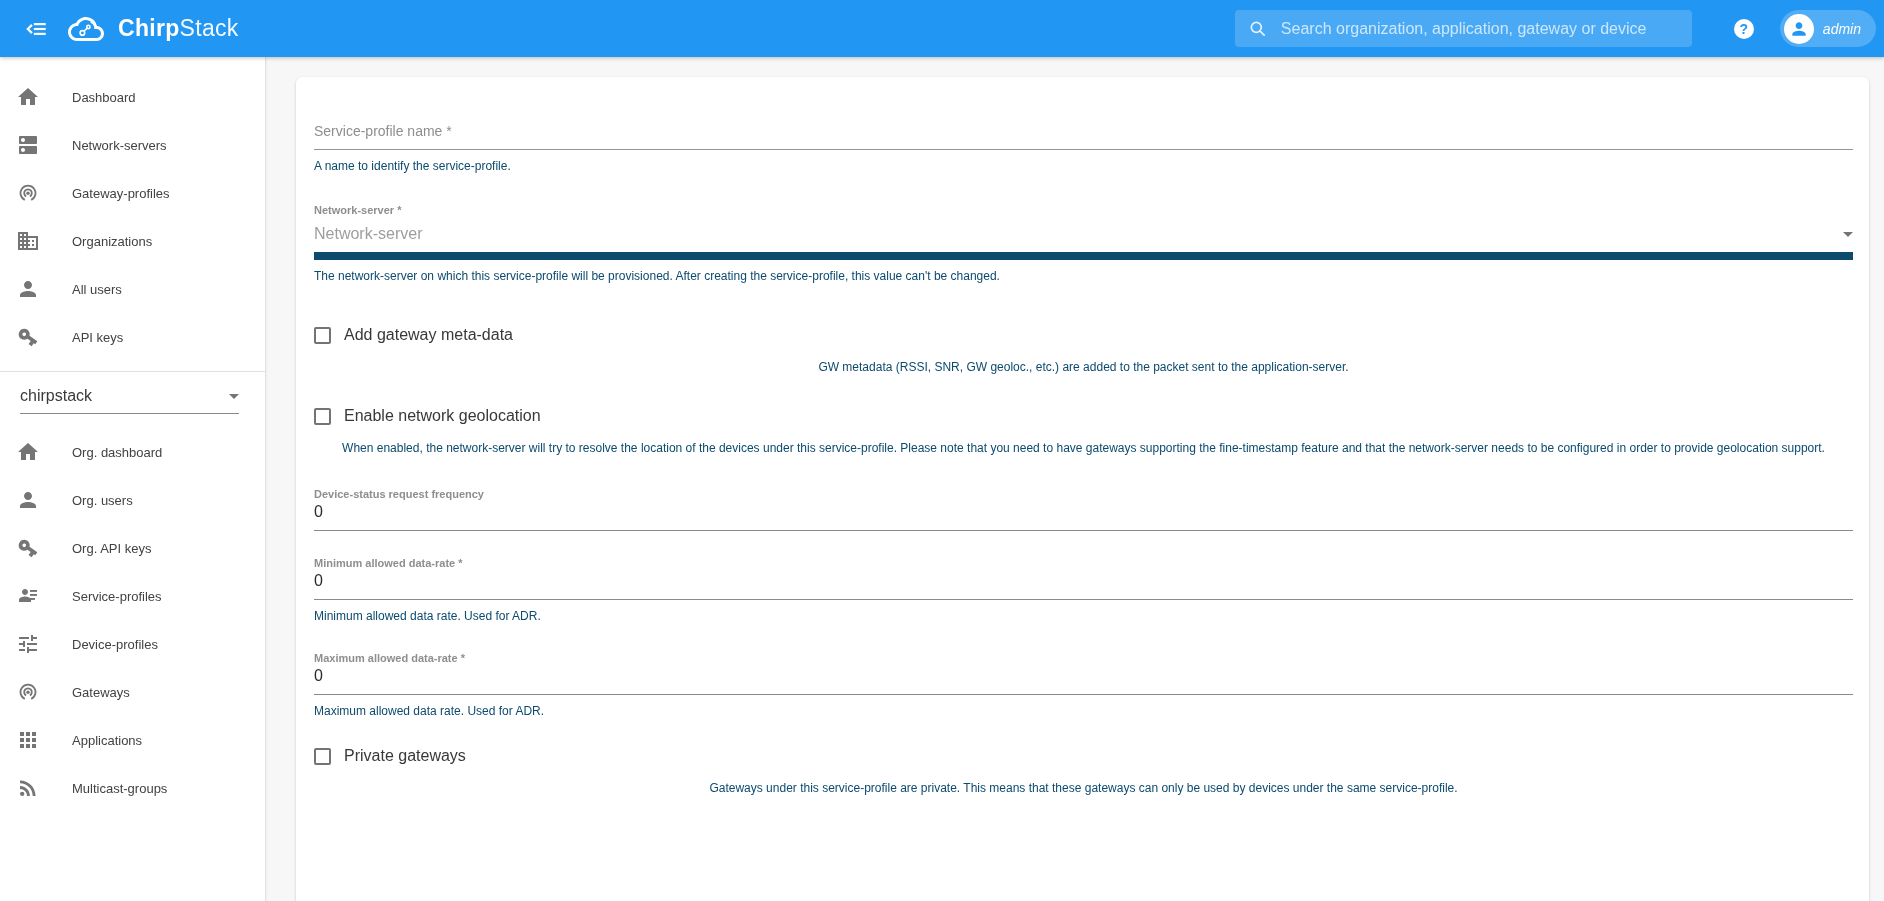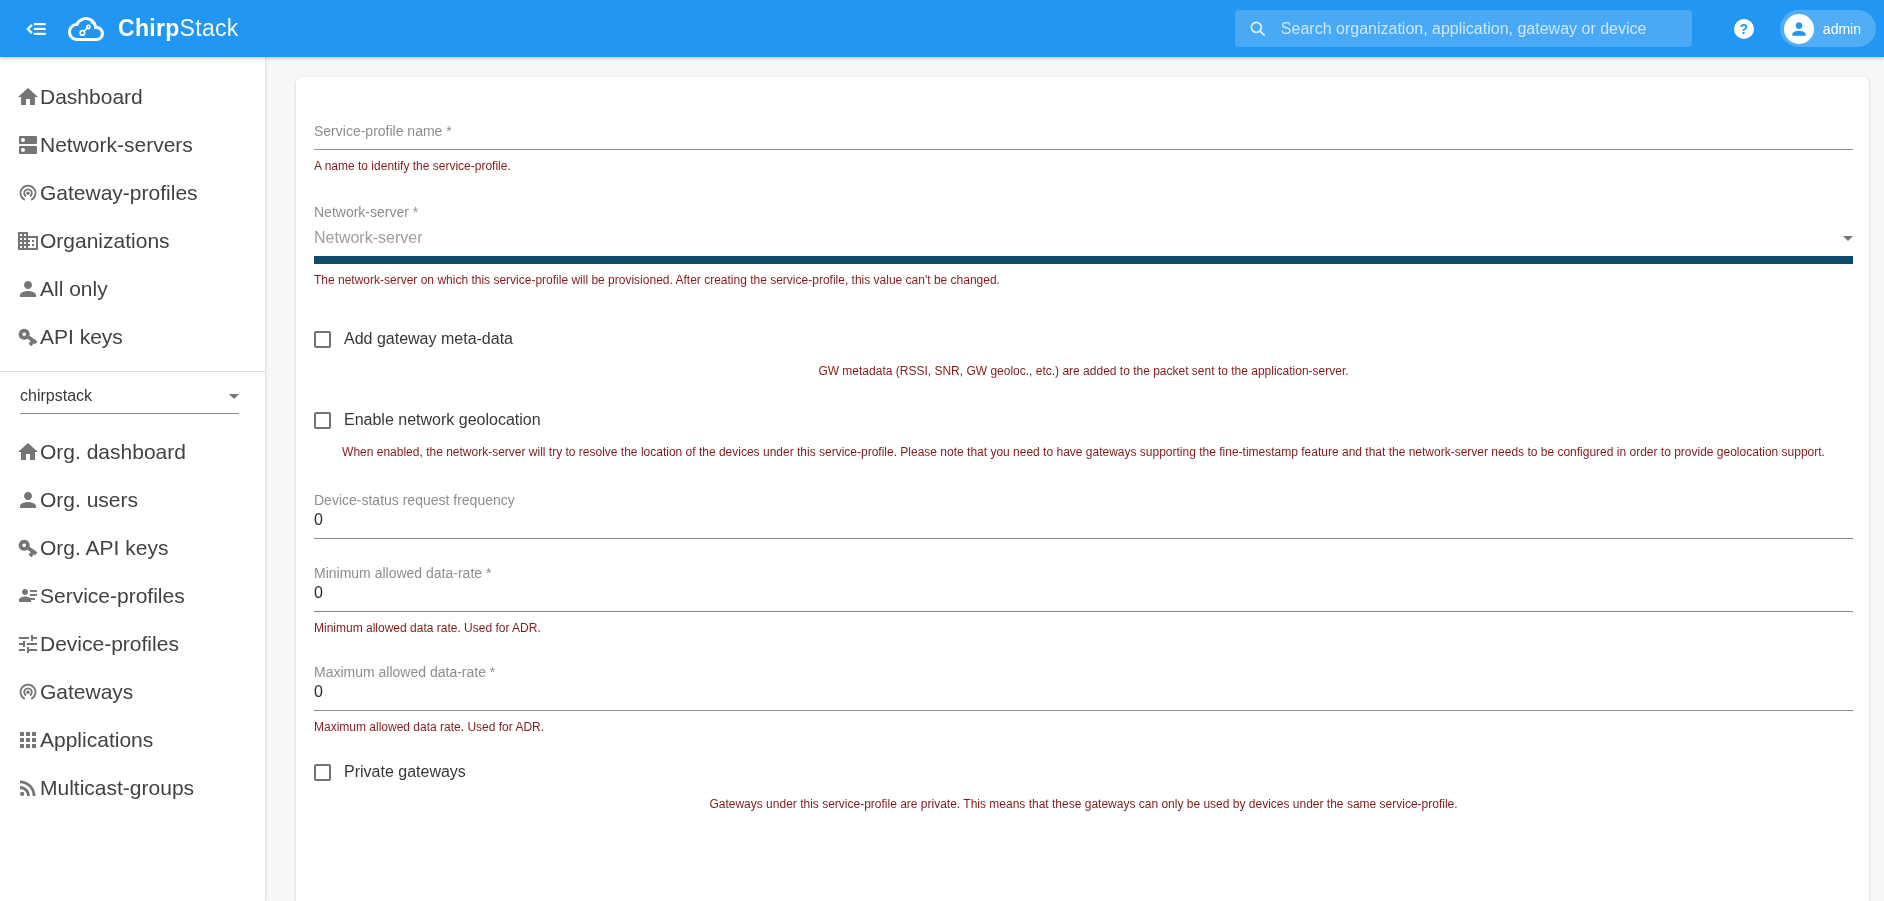--- a/index.html
+++ b/index.html
@@ -35,39 +35,39 @@
   }
   .searchbar input::placeholder { color:rgba(255,255,255,0.72); }
 
   .help-btn {
     width:20px; height:20px; border-radius:50%; background:#fff; color:#2196F3;
     display:flex; align-items:center; justify-content:center;
     font-size:14px; font-weight:bold; margin-left:42px; cursor:pointer;
   }
   .user-pill {
     height:37px; border-radius:19px; background:rgba(255,255,255,0.22);
-    display:flex; align-items:center; padding:0 15px 0 4px; margin-left:26px; cursor:pointer;
+    display:flex; align-items:center; padding:0 15px 0 4px; margin-left:26px; cursor:pointer;font-style:italic;
   }
   .avatar {
     width:30px; height:30px; border-radius:50%; background:#fff;
     display:flex; align-items:center; justify-content:center;
   }
   .username { color:#fff; font-size:14px; margin-left:9px; }
 
   
   .sidebar {
     position:fixed; top:57px; left:0; width:266px; bottom:0;
     background:#fff; border-right:1px solid #e2e2e2;
     box-shadow:1px 0 2px rgba(0,0,0,0.04); z-index:10;
   }
   .nav { padding-top:16px; }
   .nav-item { height:48px; display:flex; align-items:center; padding-left:16px; cursor:pointer; }
   .nav-icon { width:24px; height:24px; display:flex; }
   .nav-icon svg { width:24px; height:24px; fill:#757575; }
-  .nav-label { font-size:21px; color:#424242; white-space:nowrap; }
+  .nav-label { margin-left:32px; font-size:13px; color:#424242; white-space:nowrap; }
   .side-divider { border-top:1px solid #e0e0e0; margin-top:10px; }
 
   .org-select { margin:15px 26px 0 20px; cursor:pointer; }
   .org-select-row {
     display:flex; align-items:center; justify-content:space-between;
     border-bottom:1px solid #8a8a8a; padding-bottom:8px;
   }
   .org-select-value { font-size:16px; color:#3a3a3a; }
   .tri-down {
     width:0; height:0; border-left:5px solid transparent;
@@ -80,32 +80,32 @@
   .bc-link { color:#2196F3; text-decoration:none; cursor:pointer; }
   .bc-sep { color:#3c3c3c; margin:0 9px; }
   .bc-current { color:#212121; font-weight:bold; }
 
   .card {
     margin-top:36px; background:#fff; border-radius:6px;
     box-shadow:0 1px 3px rgba(0,0,0,0.14), 0 1px 2px rgba(0,0,0,0.08);
     padding:45px 16px 30px 18px; min-height:900px;
   }
 
-  .helper { font-size:12px; color:#7f1d1d; margin-top:7px; line-height:19px; }
+  .helper { font-size:12px; color:#0c4a6e; margin-top:7px; line-height:19px; }
 
   .tfield { margin-bottom:28px; }
   .tfield input {
     width:100%; border:none; border-bottom:1px solid #949494;
     font-size:14px; color:#303030; padding:0 0 10px 0; outline:none;
     background:transparent; font-family:"Liberation Sans", sans-serif;
   }
   .tfield input::placeholder { color:#8e8e8e; }
 
   .sfield { margin-bottom:40px; }
-  .slabel, .nlabel { font-size:14px; color:#8e8e8e; }
+  .slabel, .nlabel { font-size:11px; color:#8e8e8e;font-weight:bold; }
   .svalue-row {
     display:flex; justify-content:space-between; align-items:center;
     margin-top:9px; border-bottom:8px solid #0c4a6e; padding-bottom:9px; cursor:pointer;
   }
   .svalue { font-size:16px; color:#9e9e9e; }
 
   .cbfield { margin-bottom:30px; }
   .cbrow { display:flex; align-items:center; cursor:pointer; }
   .cbbox {
     width:17px; height:17px; border:2px solid #737373; border-radius:2px;
@@ -206,21 +206,21 @@
       </span>
       <span class="nav-label">Organizations</span>
     </div>
 
     <div class="nav-item">
       <span class="nav-icon">
         <svg viewBox="0 0 24 24">
             <path d="M12 12c2.21 0 4-1.79 4-4s-1.79-4-4-4-4 1.79-4 4 1.79 4 4 4zm0 2c-2.67 0-8 1.34-8 4v2h16v-2c0-2.66-5.33-4-8-4z"></path>
           </svg>
       </span>
-      <span class="nav-label">All only</span>
+      <span class="nav-label">All users</span>
     </div>
 
     <div class="nav-item">
       <span class="nav-icon">
         <svg viewBox="0 0 24 24">
             <g transform="rotate(35 12 12) scale(0.92) translate(1 1)">
               <path d="M12.65 10C11.83 7.67 9.61 6 7 6c-3.31 0-6 2.69-6 6s2.69 6 6 6c2.61 0 4.83-1.67 5.65-4H17v4h4v-4h2v-4H12.65zM7 14c-1.1 0-2-.9-2-2s.9-2 2-2 2 .9 2 2-.9 2-2 2z"></path>
             </g>
           </svg>
       </span>

